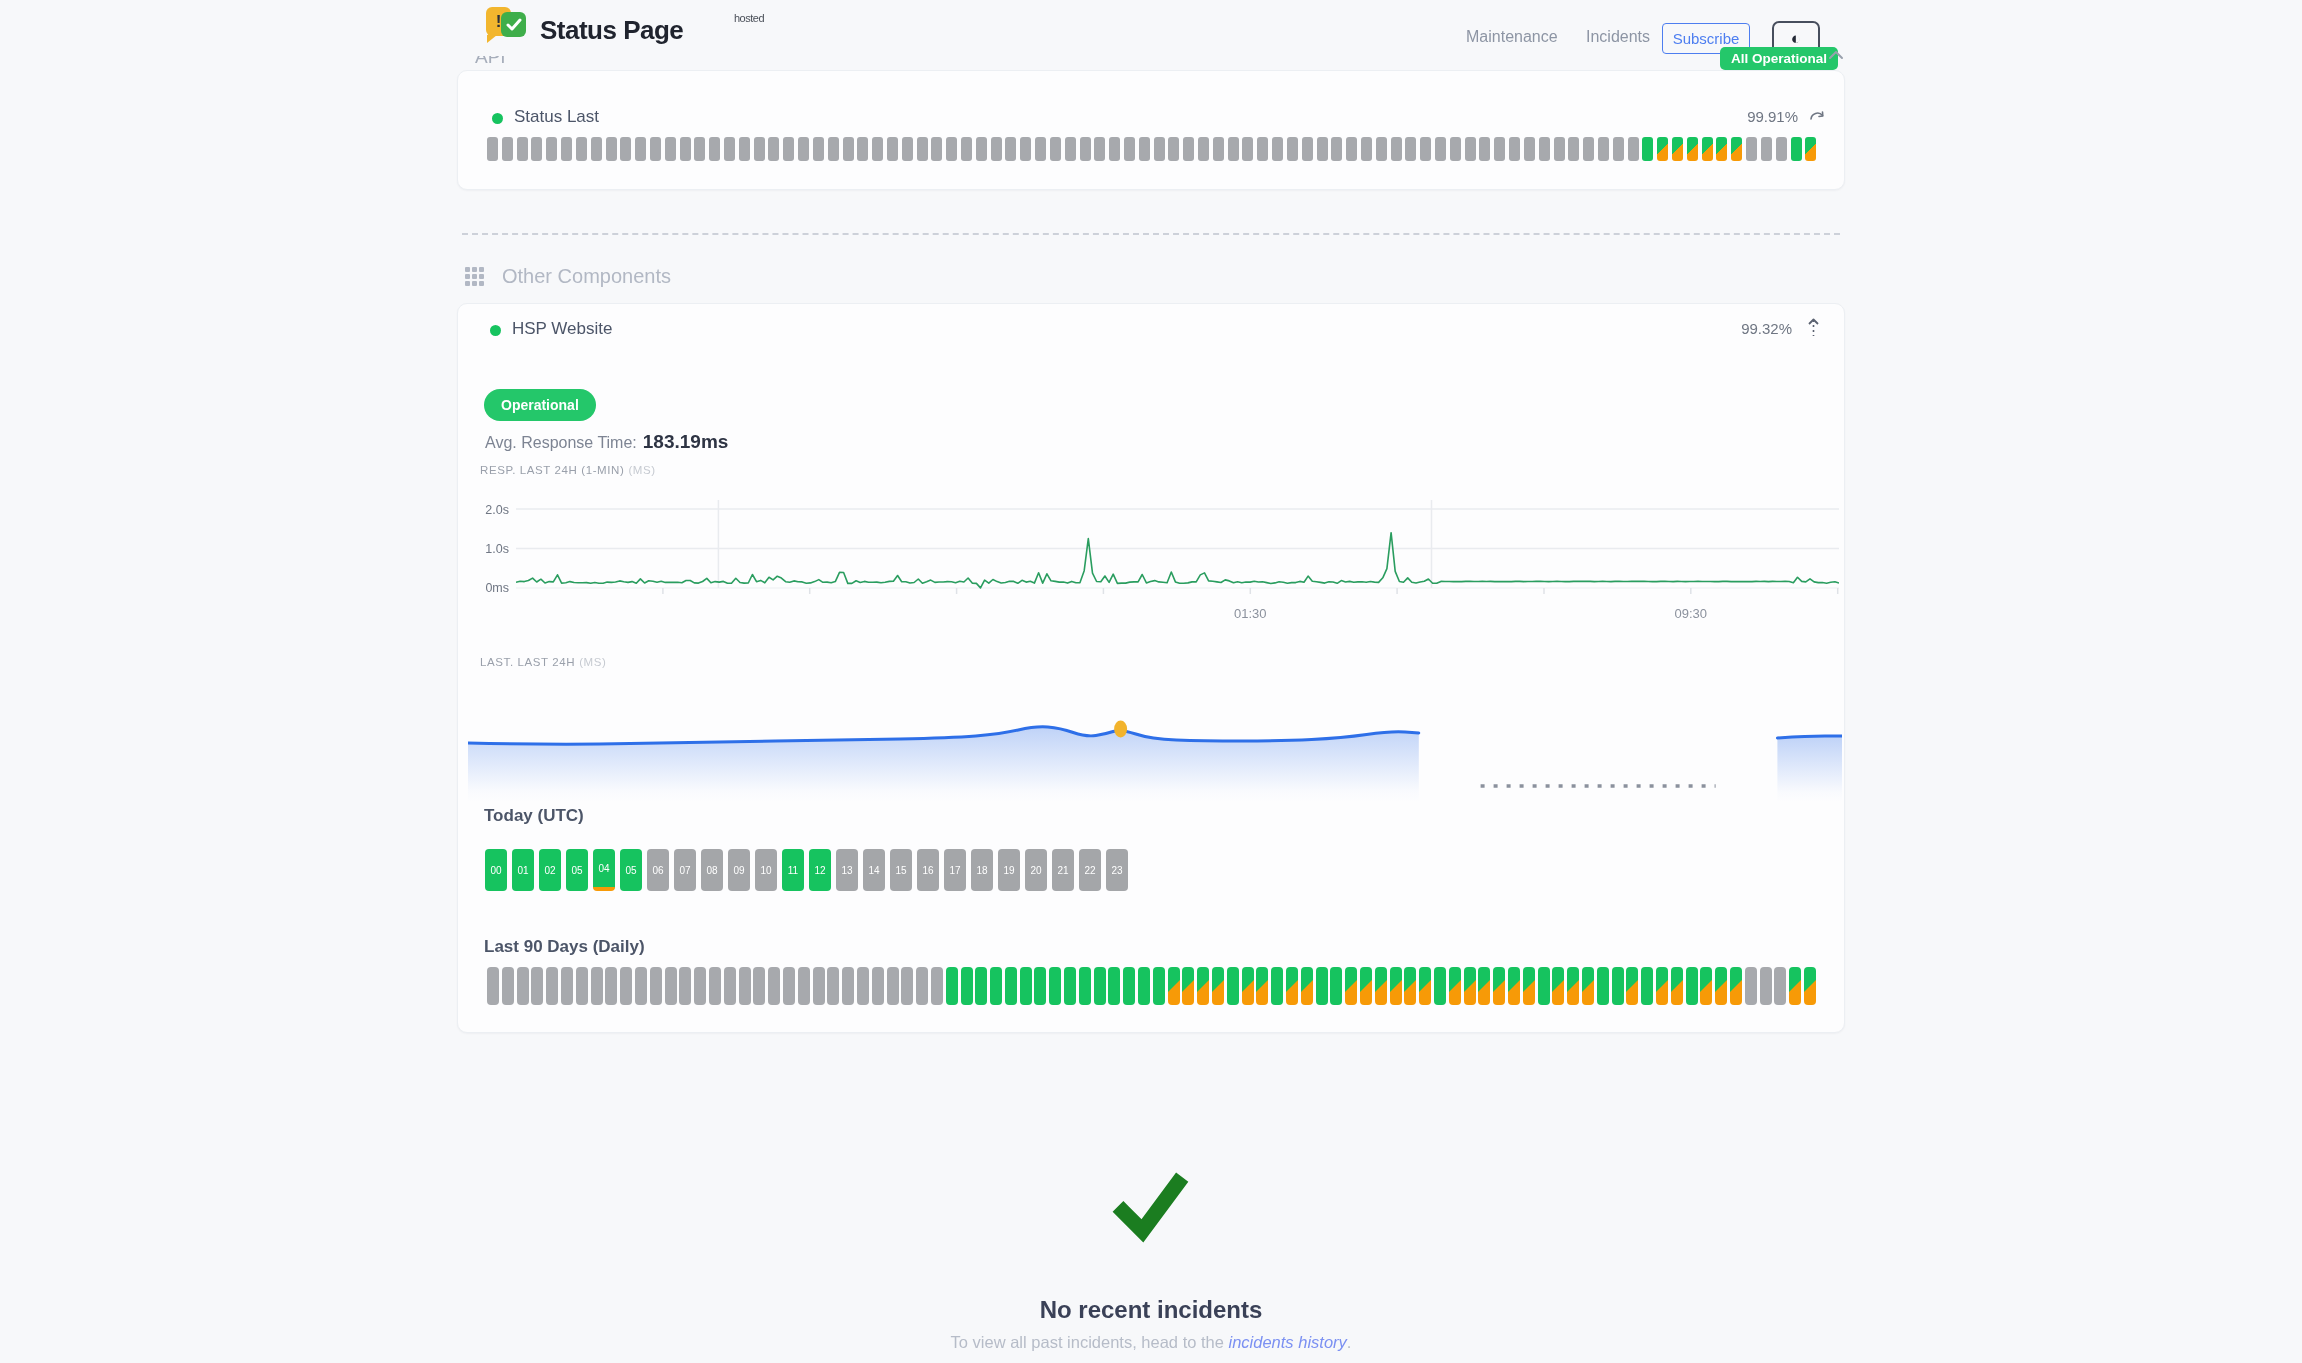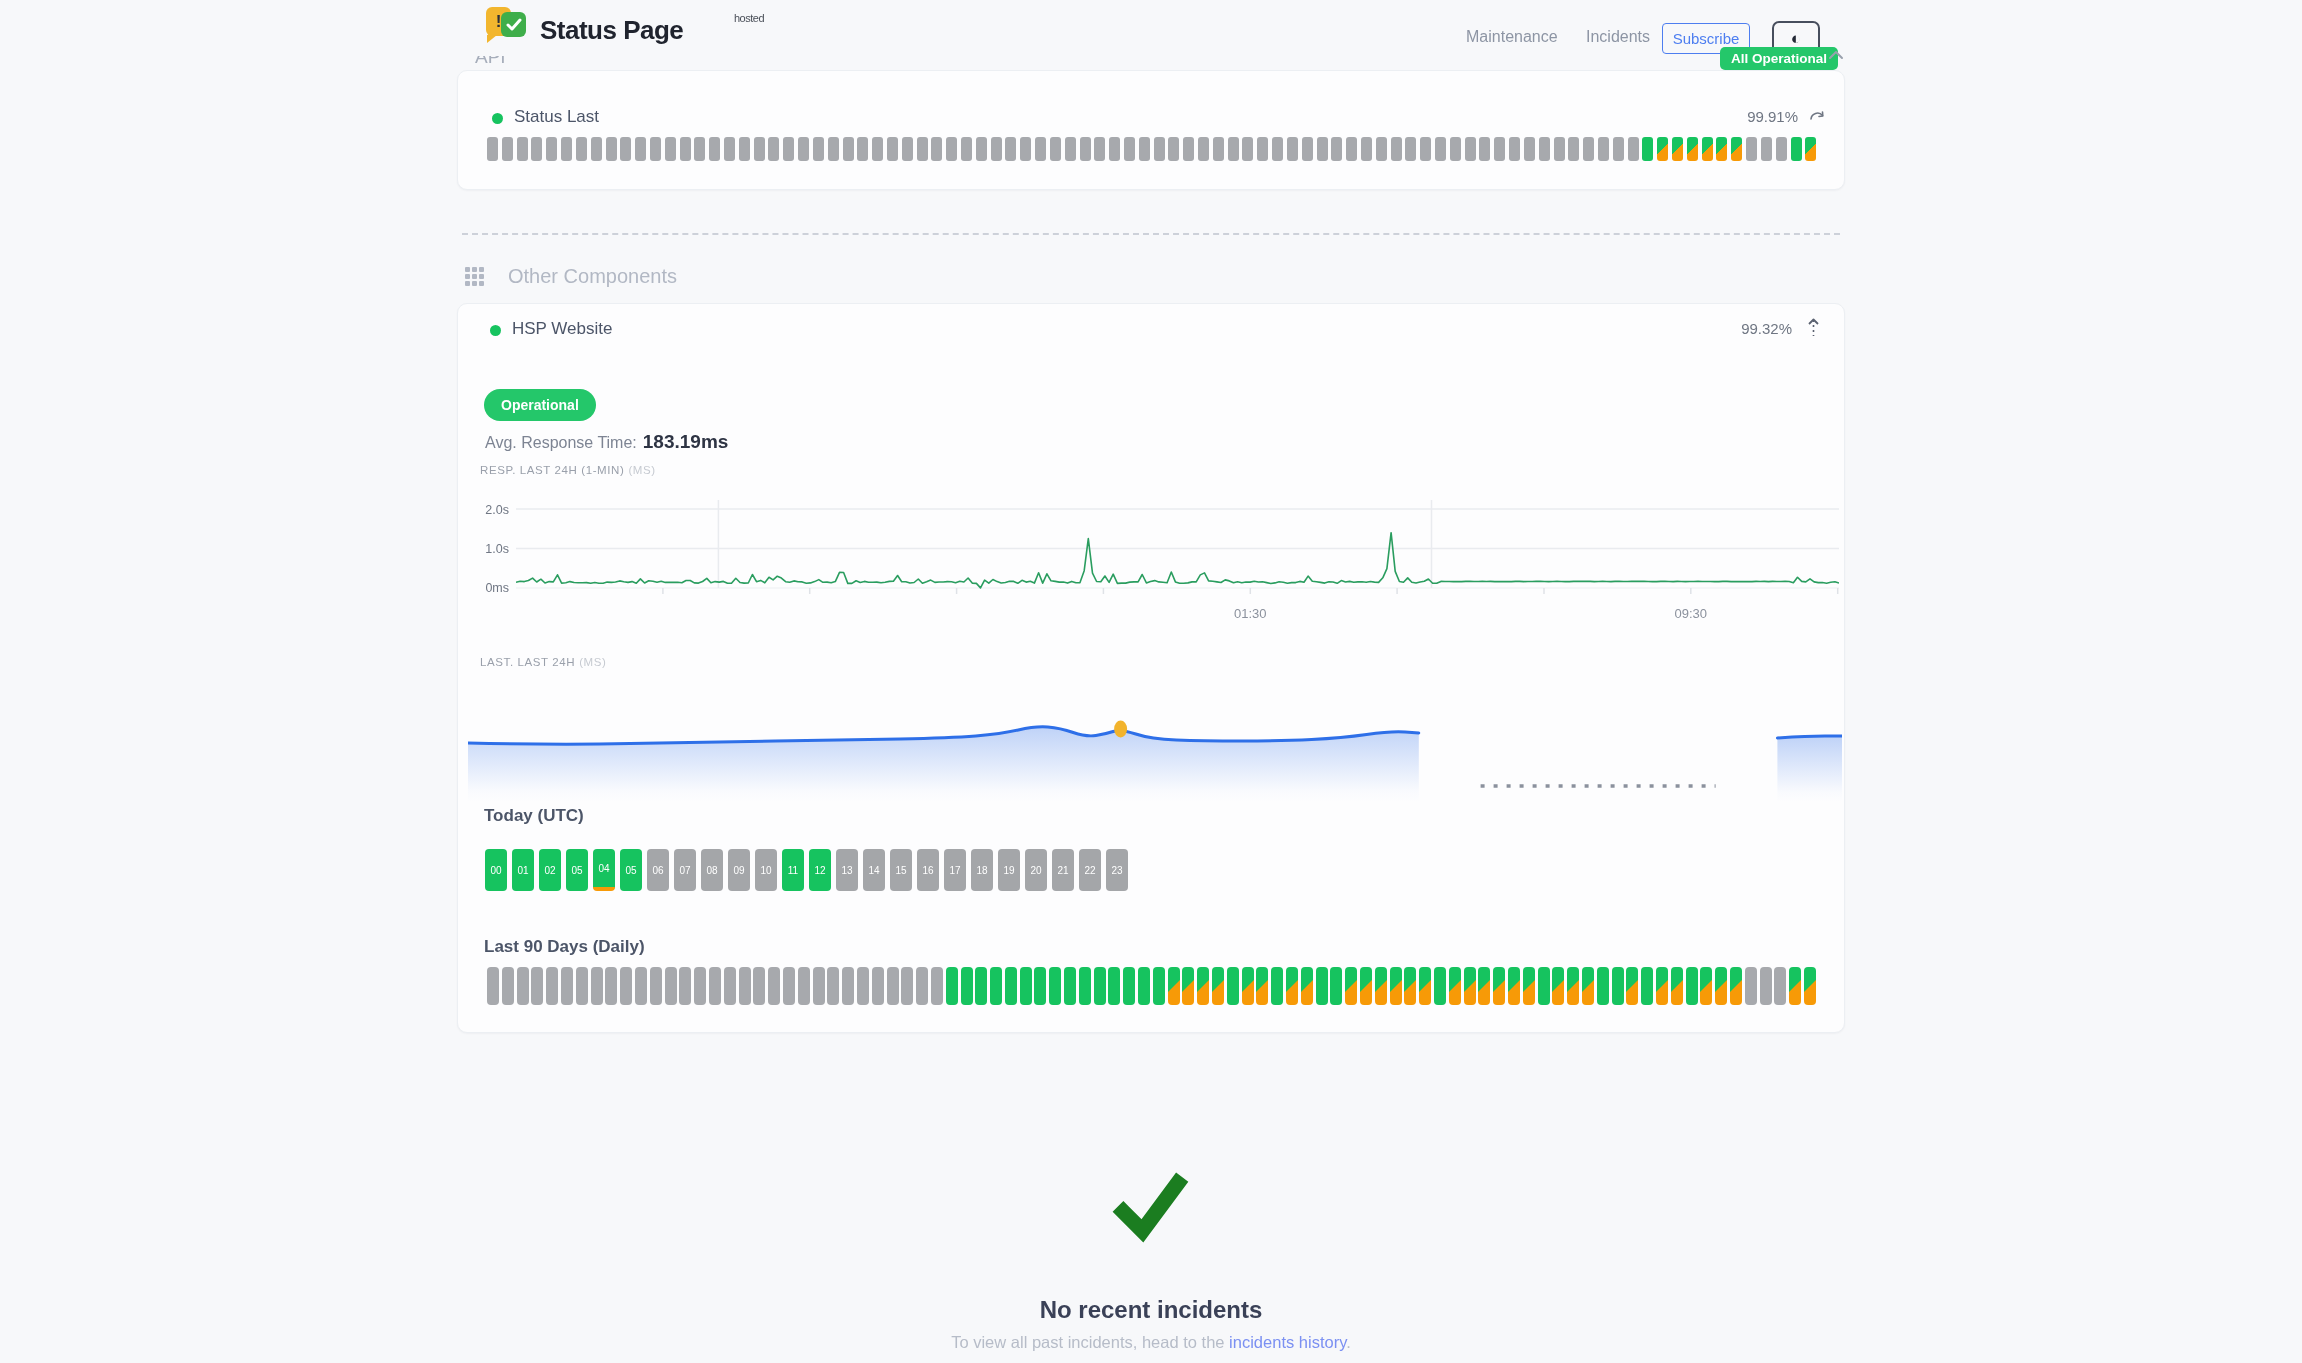--- a/index.html
+++ b/index.html
@@ -31,21 +31,21 @@
   .subscribe-btn { position:absolute; left:1662px; top:23px; width:88px; height:31px; border:1px solid #4d7ef0; border-radius:4px;
      color:#4d7ef0; font-size:15px; background:transparent; display:flex; align-items:center; justify-content:center; cursor:pointer; }
   .theme-toggle { position:absolute; left:1772px; top:21px; width:48px; height:35px; border:2px solid #474e5d; border-radius:7px;
      background:transparent; display:flex; align-items:center; justify-content:center; font-size:17px; color:#232936; cursor:pointer; }
   .all-op-badge { position:absolute; left:1720px; top:47px; background:#24c76a; color:#fff; font-size:13.5px; font-weight:700;
      padding:4px 11px; border-radius:5px; z-index:6; }
   .chev-up { position:absolute; left:1828px; top:50px; z-index:6; cursor:pointer; }
 
   
   .api-title { position:absolute; left:475px; top:46px; font-size:19px; color:#a7aebb; z-index:1; }
-  .oc-title { position:absolute; left:465px; top:265px; display:flex; align-items:center; gap:24px; font-size:20px; color:#b2b8c4; }
+  .oc-title { position:absolute; left:465px; top:265px; display:flex; align-items:center; gap:18px; font-size:20px; color:#b2b8c4; }
   .grid-icon { display:grid; grid-template-columns:repeat(3,5px); grid-template-rows:repeat(3,5px); gap:2px; }
   .grid-icon i { background:#b2b8c4; border-radius:1px; }
 
   
   .card { position:absolute; left:457px; width:1388px; background:#fdfdfe; border:1px solid #eceff3; border-radius:10px;
      box-shadow:0 1px 2px rgba(16,24,40,.04); }
   .card1 { top:70px; height:120px; }
   .card2 { top:303px; height:730px; }
 
   .comp-row { position:absolute; left:0; width:100%; }
@@ -97,21 +97,21 @@
   .hour { width:22px; height:42px; border-radius:4px; display:flex; align-items:center; justify-content:center;
      font-size:10px; color:#fff; }
   .h-green { background:#16c35f; }
   .h-gray { background:#a4a6a9; }
   .h-underline { border-bottom:4px solid #f79a07; }
 
   
   .check-wrap { position:absolute; left:1111px; top:1168px; width:80px; height:80px; }
   .no-incidents-title { position:absolute; left:0; top:1296px; width:2302px; text-align:center; font-size:24px; font-weight:600; color:#3a4157; }
   .no-incidents-sub { position:absolute; left:0; top:1333px; width:2302px; text-align:center; font-size:16.5px; color:#b6bcc8; }
-  .no-incidents-sub a { color:#7b90f2; text-decoration:none; cursor:pointer; }
+  .no-incidents-sub a { color:#7b90f2; text-decoration:none; cursor:pointer;font-style:italic; }
 </style>
 </head>
 <body>
 
 <div class="topbar">
   <div class="logo-wrap">
     <div class="logo-mark">
       <div class="bubble-yellow"></div>
       <div class="bubble-excl">!</div>
       <div class="bubble-green">

